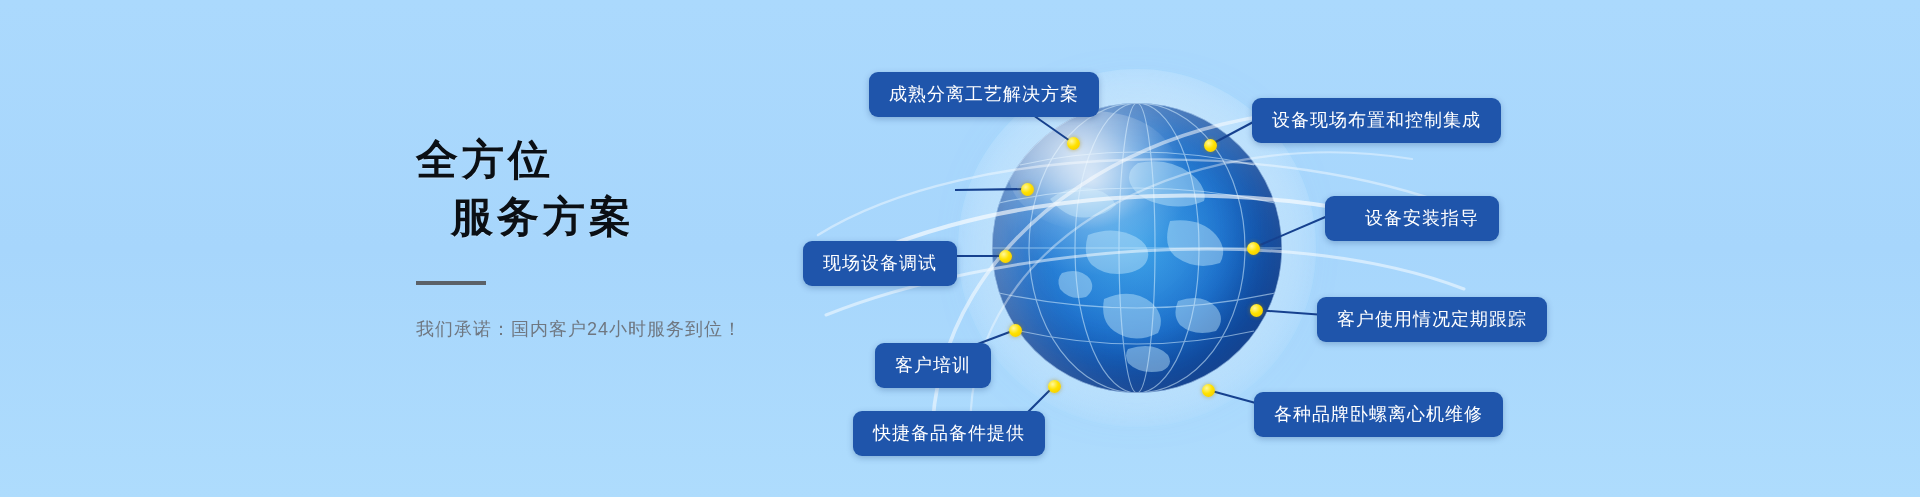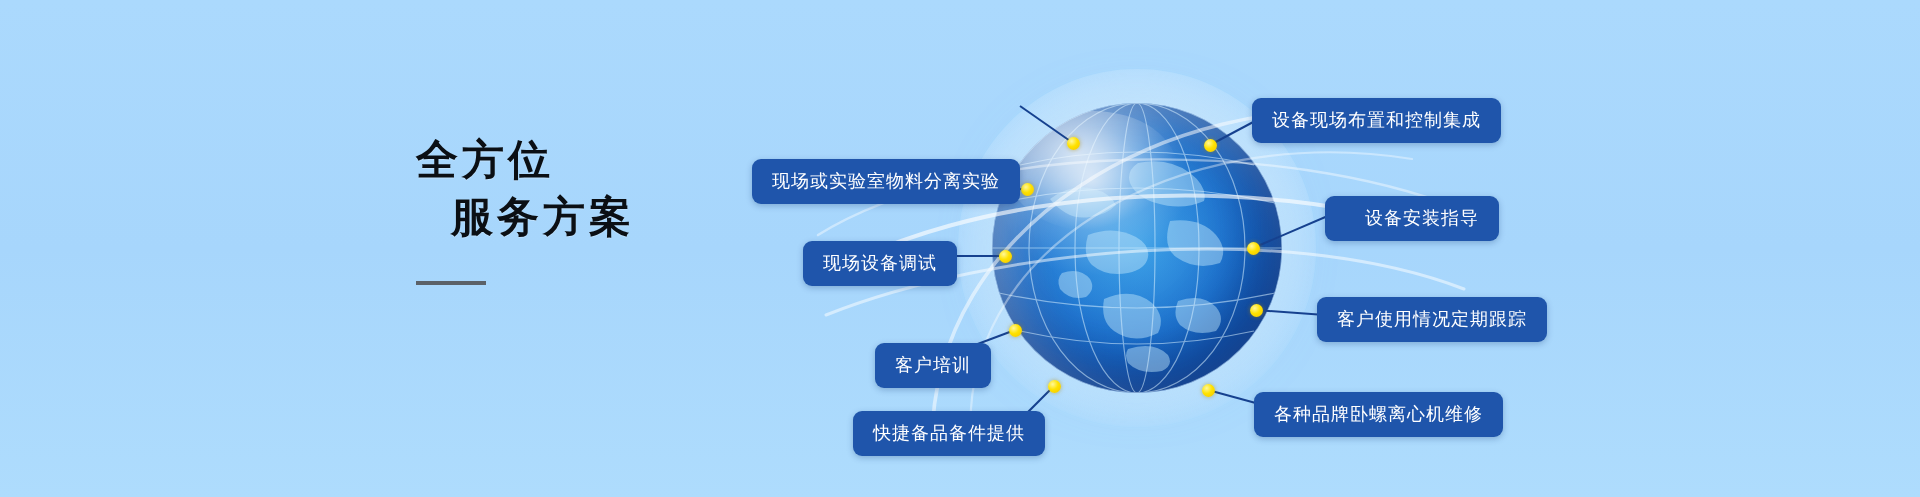--- a/index.html
+++ b/index.html
@@ -143,20 +143,21 @@
 </style>
 </head>
 <body>
 
 <div id="banner">
 
   <div id="left-text">
     <div class="headline">全方位</div>
     <div class="headline headline-line2">服务方案</div>
     <div class="divider"></div>
+    <div class="promise">我们承诺：国内客户24小时服务到位！</div>
   </div>
 
   <div id="globe-wrap">
     <div class="globe-glow"></div>
     <div class="globe-sphere">
       <svg class="continents" viewBox="0 0 290 290">
         <g fill="#bfe6fb" opacity="0.85">
           <path d="M58 96 q22 -16 44 -10 q16 4 22 16 q-10 10 -26 12 q-14 2 -24 -4 q-10 -6 -16 -14z"></path>
           <path d="M96 132 q26 -10 48 2 q14 8 12 20 q-2 12 -20 16 q-22 4 -36 -8 q-10 -10 -4 -30z"></path>
           <path d="M146 60 q30 -6 52 10 q18 14 14 28 q-22 10 -48 2 q-20 -6 -26 -20 q-4 -12 8 -20z"></path>
@@ -210,22 +211,22 @@
   <div class="node" style="left:1073px; top:143px;"></div>
   <div class="node" style="left:1027px; top:189px;"></div>
   <div class="node" style="left:1005px; top:256px;"></div>
   <div class="node" style="left:1015px; top:330px;"></div>
   <div class="node" style="left:1054px; top:386px;"></div>
   <div class="node" style="left:1210px; top:145px;"></div>
   <div class="node" style="left:1253px; top:248px;"></div>
   <div class="node" style="left:1256px; top:310px;"></div>
   <div class="node" style="left:1208px; top:390px;"></div>
 
-
-  <div class="label" style="left:752px; top:159px;">现场或实验室物料分离实验</div>
+  <div class="label" style="left:869px; top:72px;">成熟分离工艺解决方案</div>
+
 
   <div class="label" style="left:803px; top:241px;">现场设备调试</div>
 
   <div class="label" style="left:875px; top:343px;">客户培训</div>
 
   <div class="label" style="left:853px; top:411px;">快捷备品备件提供</div>
 
   <div class="label" style="left:1252px; top:98px;">设备现场布置和控制集成</div>
 
   <div class="label" style="left:1325px; top:196px;padding-left:40px;">设备安装指导</div>

